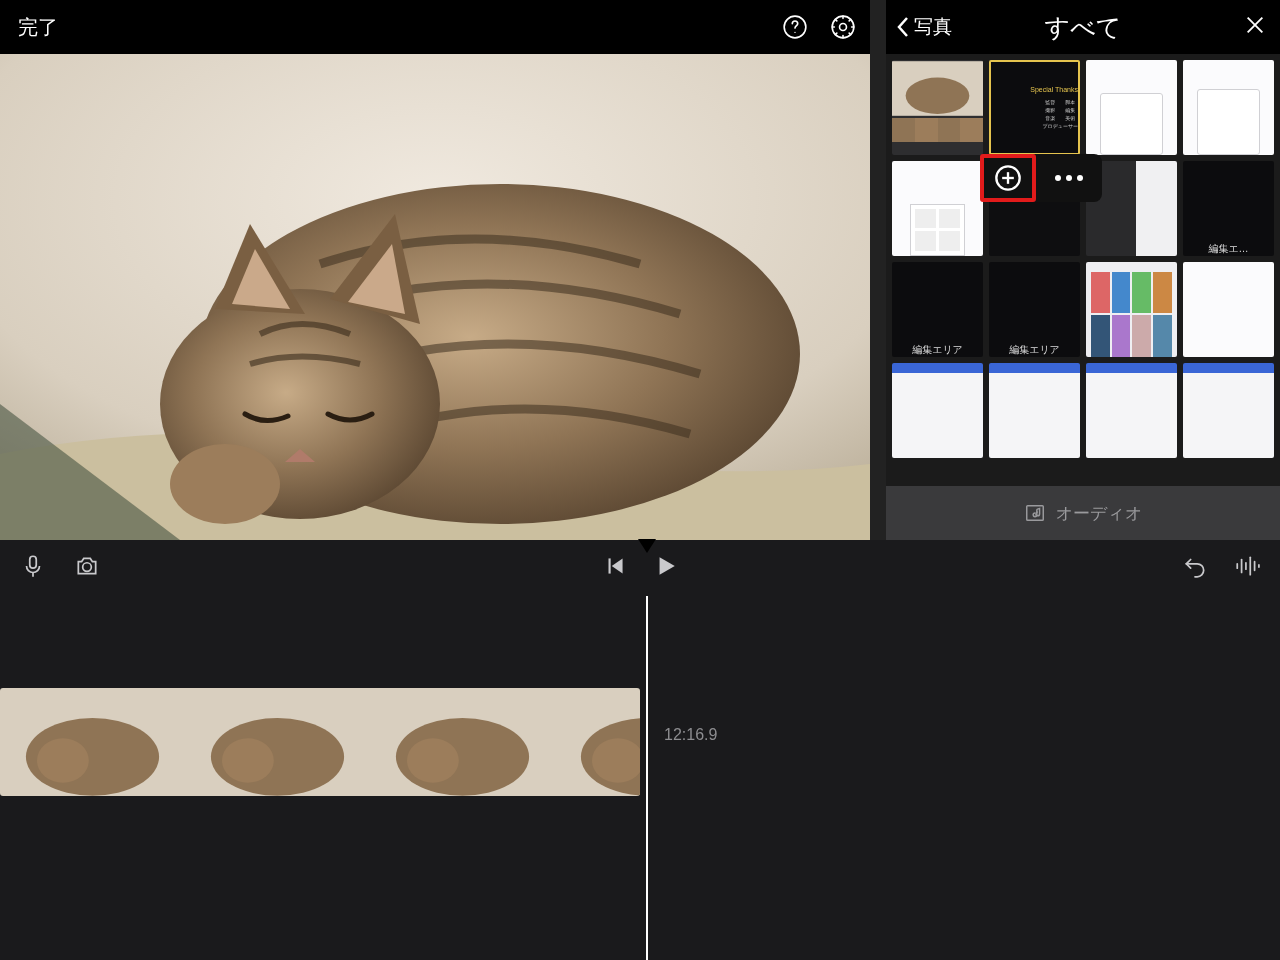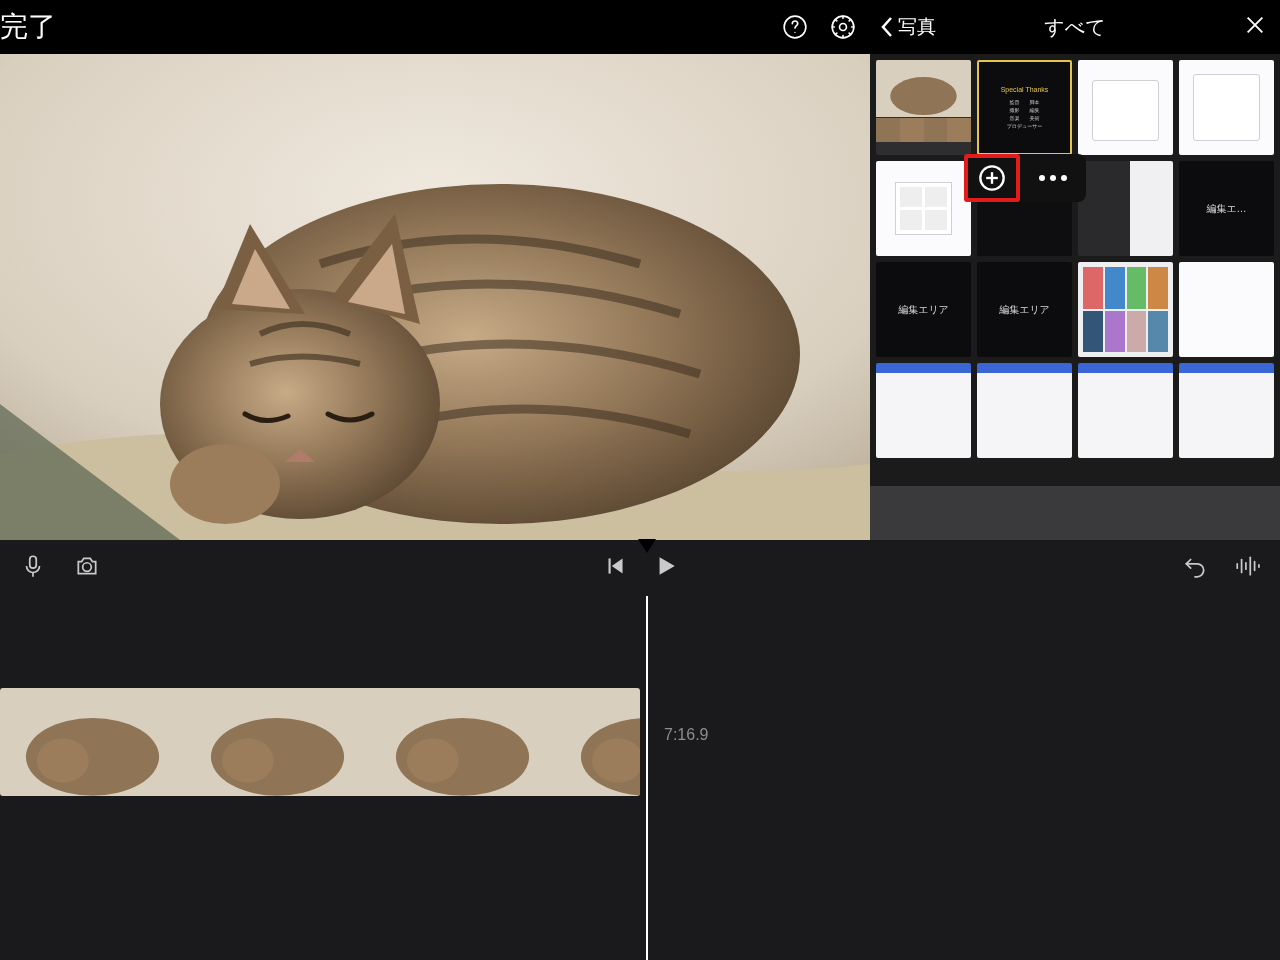--- a/index.html
+++ b/index.html
@@ -1,40 +1,40 @@
 <!DOCTYPE html>
 <html><head>
 <meta charset="utf-8">
 <style>
   * { margin:0; padding:0; box-sizing:border-box; font-family:-apple-system,"Helvetica Neue",Arial,sans-serif; }
   html,body{width:1280px;height:960px;background:#000;overflow:hidden;}
   .app{width:1280px;height:960px;position:relative;background:#000;}
 
   
   .topbar{position:absolute;left:0;top:0;width:870px;height:54px;background:#000;color:#fff;display:flex;align-items:center;z-index:2;}
-  .topbar .done{font-size:28px;cursor:pointer;}
+  .topbar .done{padding-left:18px;font-size:20px;cursor:pointer;}
   .topbar .title{position:absolute;left:0;right:0;text-align:center;font-size:22px;font-weight:500;pointer-events:none;}
   .topbar .right-icons{position:absolute;right:12px;top:0;height:54px;display:flex;align-items:center;gap:18px;}
   .icon-btn{width:30px;height:30px;display:flex;align-items:center;justify-content:center;cursor:pointer;color:#fff;}
   .icon-btn svg{width:26px;height:26px;stroke:#fff;fill:none;stroke-width:1.5;}
 
   
   .preview{position:absolute;left:0;top:54px;width:870px;height:486px;overflow:hidden;}
   .preview-img{width:100%;height:100%;}
 
   
-  .media-panel{position:absolute;right:0;top:0;width:410px;height:540px;background:#222;color:#fff;display:flex;flex-direction:column;}
+  .media-panel{position:absolute;right:0;top:0;width:410px;height:540px;background:#222;color:#fff;display:flex;flex-direction:column;padding-left:16px;}
   .media-header{height:54px;display:flex;align-items:center;justify-content:center;position:relative;background:#000;}
   .media-back{position:absolute;left:8px;display:flex;align-items:center;font-size:19px;cursor:pointer;color:#fff;}
   .media-back svg{width:18px;height:24px;stroke:#fff;stroke-width:2.5;fill:none;margin-right:2px;}
-  .media-title{font-size:20px;font-weight:500;}
+  .media-title{font-size:25px;font-weight:500;}
   .media-close{position:absolute;right:14px;cursor:pointer;}
   .media-close svg{width:22px;height:22px;stroke:#fff;stroke-width:2;fill:none;}
   .media-grid{flex:1;padding:6px;display:grid;grid-template-columns:repeat(4,1fr);grid-auto-rows:95px;gap:6px;overflow:hidden;background:#1b1b1b;}
-  .thumb{background:#2e2e30;border-radius:2px;position:relative;display:flex;align-items:center;justify-content:center;font-size:7px;color:#bbb;text-align:center;overflow:hidden;}
+  .thumb{background:#2e2e30;border-radius:2px;position:relative;display:flex;align-items:flex-end;justify-content:center;font-size:7px;color:#bbb;text-align:center;overflow:hidden;}
   .thumb.dark{background:#0e0e10;}
   .thumb.white{background:#fbfbfd;}
   .thumb.credits{background:#0c0c0e;border:2px solid #e5c44e;color:#e5c44e;flex-direction:column;font-size:8px;line-height:1.3;}
   .thumb.edit{background:#0c0c0e;color:#ddd;font-size:10px;}
   .thumb .mini-cat{width:100%;height:60%;}
   .thumb .mini-strip{width:100%;height:25%;display:flex;}
   .thumb .mini-strip div{flex:1;}
   .thumb.doc{background:#f5f5f7;border-top:10px solid #3a66d6;}
 
   
@@ -243,20 +243,28 @@
         </div>
         <div class="more">
             <span></span>
             <span></span>
             <span></span>
           </div>
       </div>
     </div>
 
     <div class="media-tabs">
+      <div class="mtab">
+        <svg viewBox="0 0 24 24" fill="none" stroke="#9a9a9d" stroke-width="1.6">
+            <rect x="3" y="4" width="18" height="16" rx="1"></rect>
+            <path d="M14 8v6a2 2 0 11-2-2"></path>
+            <path d="M14 8l3-1v6a2 2 0 11-2-2"></path>
+          </svg>
+        <span>オーディオ</span>
+      </div>
     </div>
   </div>
 
   <div class="toolbar">
     <div class="playhead-marker"></div>
     <div class="left">
       <div class="tool-ic">
         <svg viewBox="0 0 24 24">
             <rect x="9" y="3" width="6" height="11" rx="3"></rect>
             <path d="M6 12a6 6 0 0012 0"></path>
@@ -319,17 +327,17 @@
           <rect width="10" height="6" fill="#d9cfbf"></rect>
           <ellipse cx="5" cy="3.8" rx="3.6" ry="2.1" fill="#8f7455"></ellipse>
           <ellipse cx="3.4" cy="4" rx="1.4" ry="1.2" fill="#9c7d5b"></ellipse>
         </svg>
       <svg class="frame" viewBox="0 0 10 6" preserveAspectRatio="xMidYMid slice">
           <rect width="10" height="6" fill="#d9cfbf"></rect>
           <ellipse cx="5" cy="3.8" rx="3.6" ry="2.1" fill="#8f7455"></ellipse>
           <ellipse cx="3.4" cy="4" rx="1.4" ry="1.2" fill="#9c7d5b"></ellipse>
         </svg>
     </div>
-    <div class="duration">7:16.9</div>
+    <div class="duration">12:16.9</div>
     <div class="playhead"></div>
   </div>
 
 </div>
 
 </body></html>

